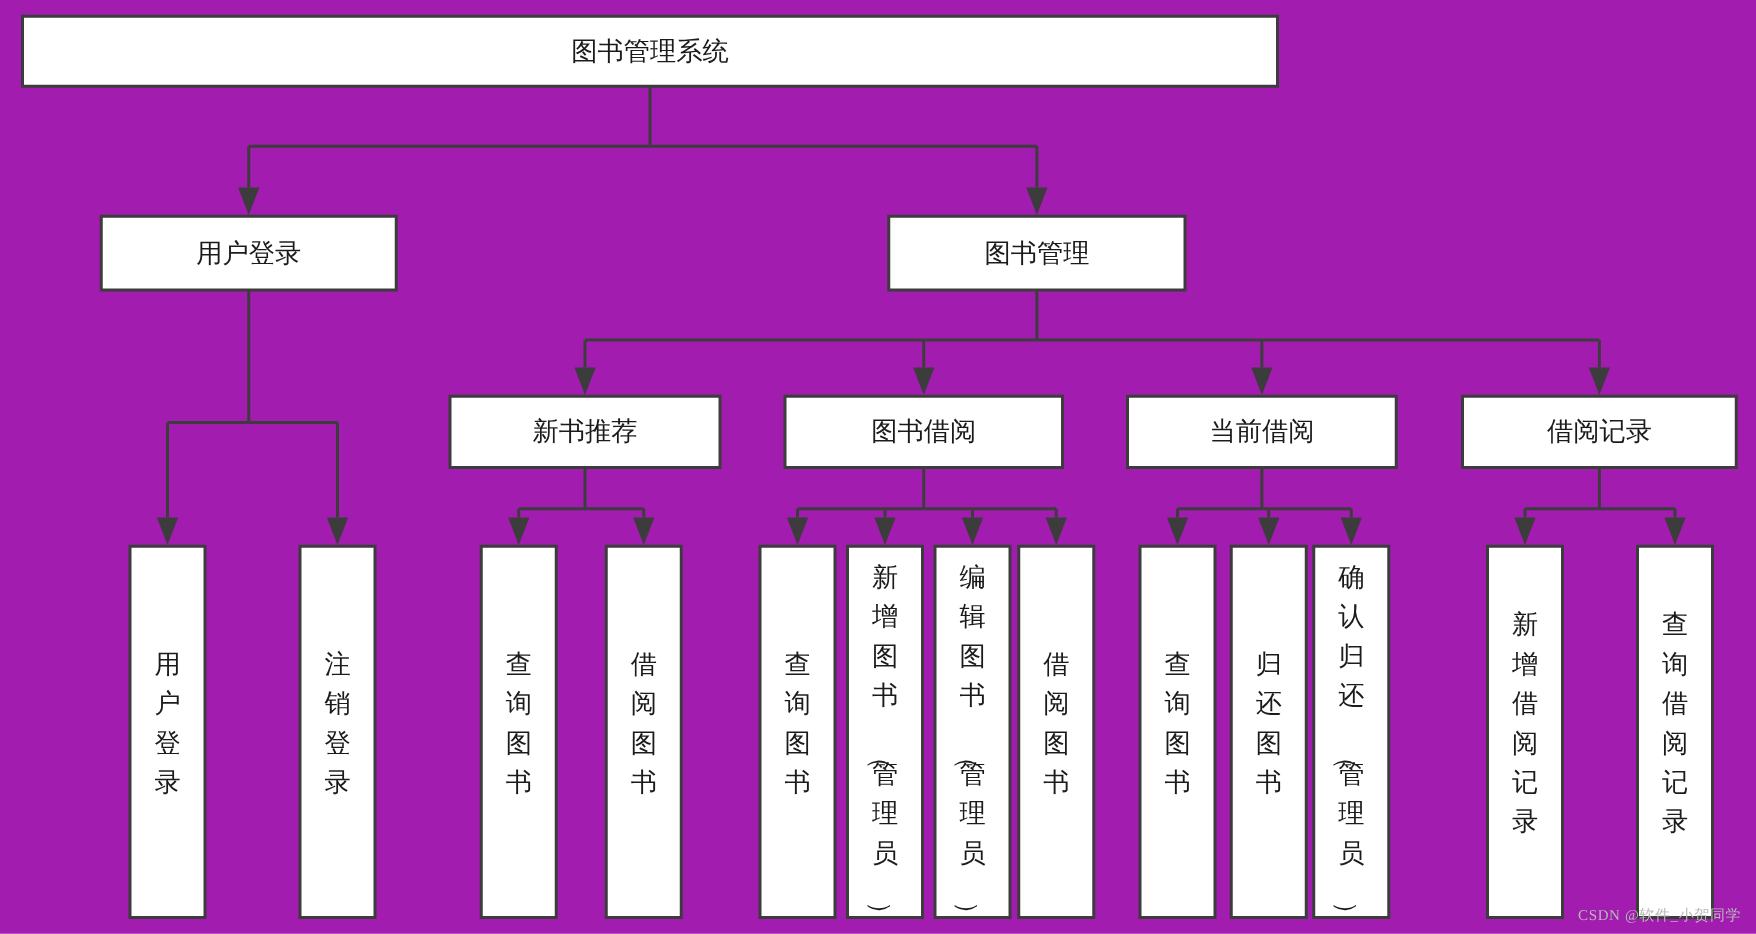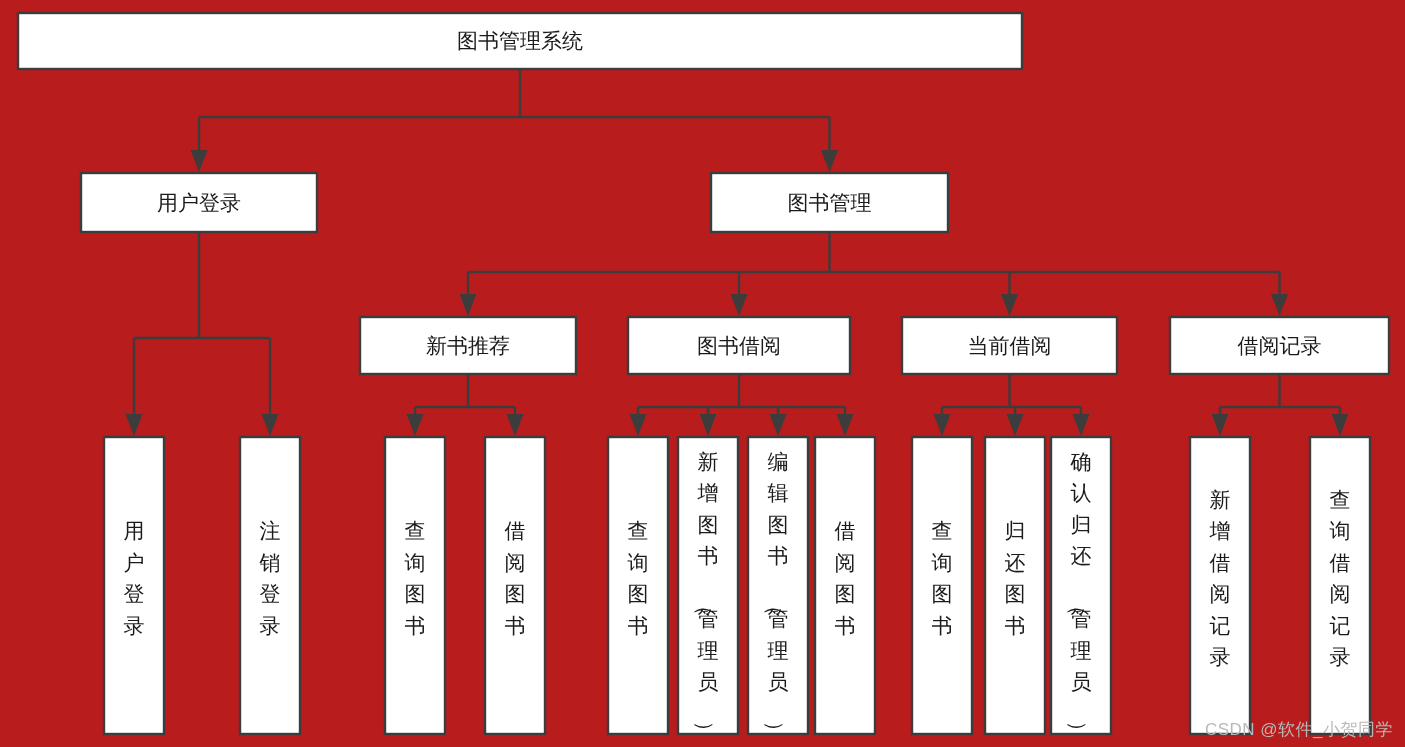--- a/index.html
+++ b/index.html
@@ -11,21 +11,21 @@
   body {
     width: 1405px;
     height: 747px;
     overflow: hidden;
     font-family: "DejaVu Sans", "Liberation Sans", sans-serif;
   }
   #diagram-root {
     position: relative;
     width: 1405px;
     height: 747px;
-    background: #b91c1c;
+    background: #a21caf;
   }
   svg.diagram-canvas {
     position: absolute;
     left: 0;
     top: 0;
     width: 1405px;
     height: 747px;
     display: block;
   }
   .node-box {
@@ -53,22 +53,22 @@
   .node-label-v {
     fill: #1b1b1b;
     font-family: "DejaVu Sans", "Liberation Sans", sans-serif;
     font-size: 21px;
     text-anchor: middle;
   }
   .watermark-text {
     position: absolute;
     right: 12px;
     bottom: 6px;
-    font-family: Liberation Sans, sans-serif;
-    font-size: 17px;
+    font-family: Liberation Serif, serif;
+    font-size: 12px;
     color: #b8b8b8;
     letter-spacing: 0.5px;
     white-space: nowrap;
     user-select: none;
   }
 </style>
 </head>
 <body>
 
 <div id="diagram-root">

